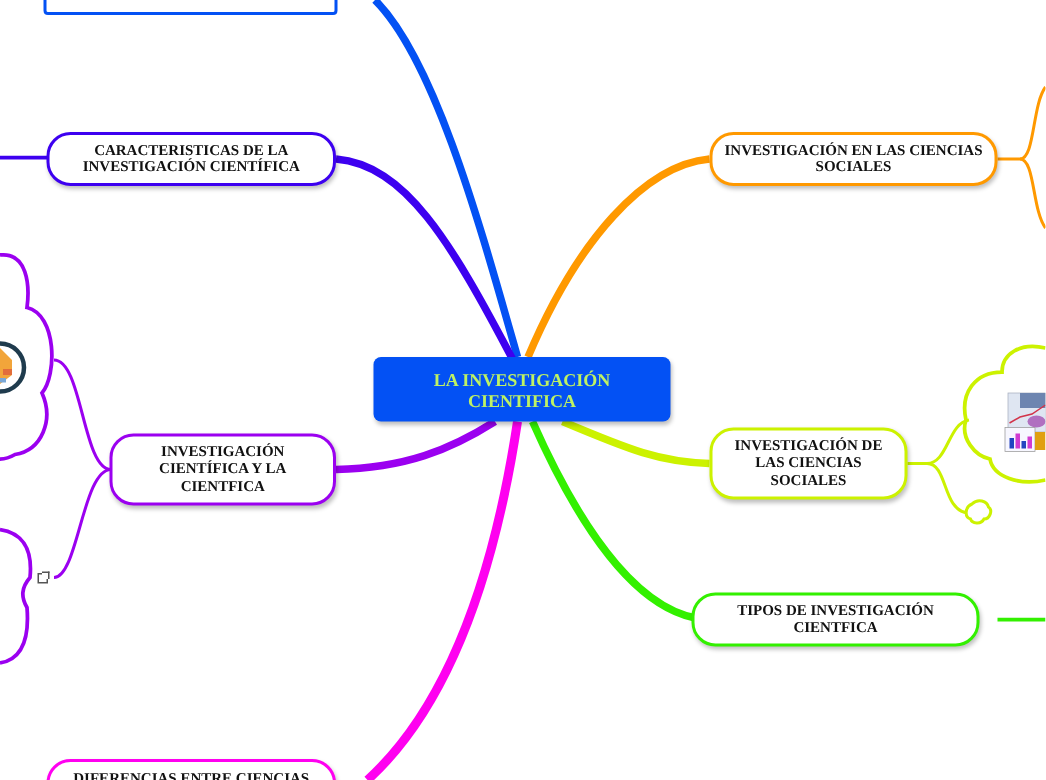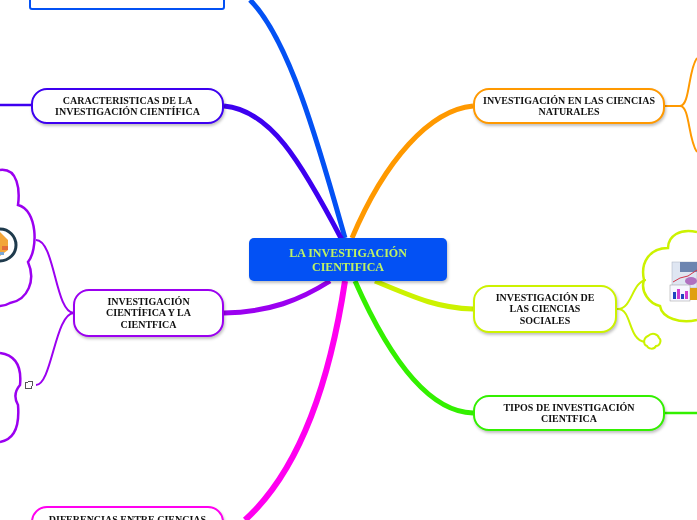--- a/index.html
+++ b/index.html
@@ -82,24 +82,24 @@
 
 <div class="node" style="left:73px; top:289px; width:151px; height:48px; border-color:#9b00f0;">
   <span style="max-width:100px;">INVESTIGACIÓN CIENTÍFICA Y LA CIENTFICA</span>
 </div>
 
 <div class="node" style="left:31px; top:506px; width:193px; height:36px; border-color:#ff00f0; align-items:flex-start; padding-top:6px;">
   <span>DIFERENCIAS ENTRE CIENCIAS</span>
 </div>
 
 <div class="node" style="left:473px; top:88px; width:192px; height:36px; border-color:#ff9900;">
-  <span style="max-width:180px;">INVESTIGACIÓN EN LAS CIENCIAS NATURALES</span>
+  <span style="max-width:180px;">INVESTIGACIÓN EN LAS CIENCIAS SOCIALES</span>
 </div>
 
-<div class="node" style="left:473px; top:285px; width:144px; height:48px; border-color:#ccf200;">
+<div class="node" style="left:473px; top:285px; width:132px; height:48px; border-color:#ccf200;">
   <span style="max-width:105px;">INVESTIGACIÓN DE LAS CIENCIAS SOCIALES</span>
 </div>
 
-<div class="node" style="left:473px; top:395px; width:192px; height:36px; border-color:#33f000;">
+<div class="node" style="left:461px; top:395px; width:192px; height:36px; border-color:#33f000;">
   <span style="max-width:150px;">TIPOS DE INVESTIGACIÓN CIENTFICA</span>
 </div>
 
 <div class="link-icon"></div>
 
 </body></html>

